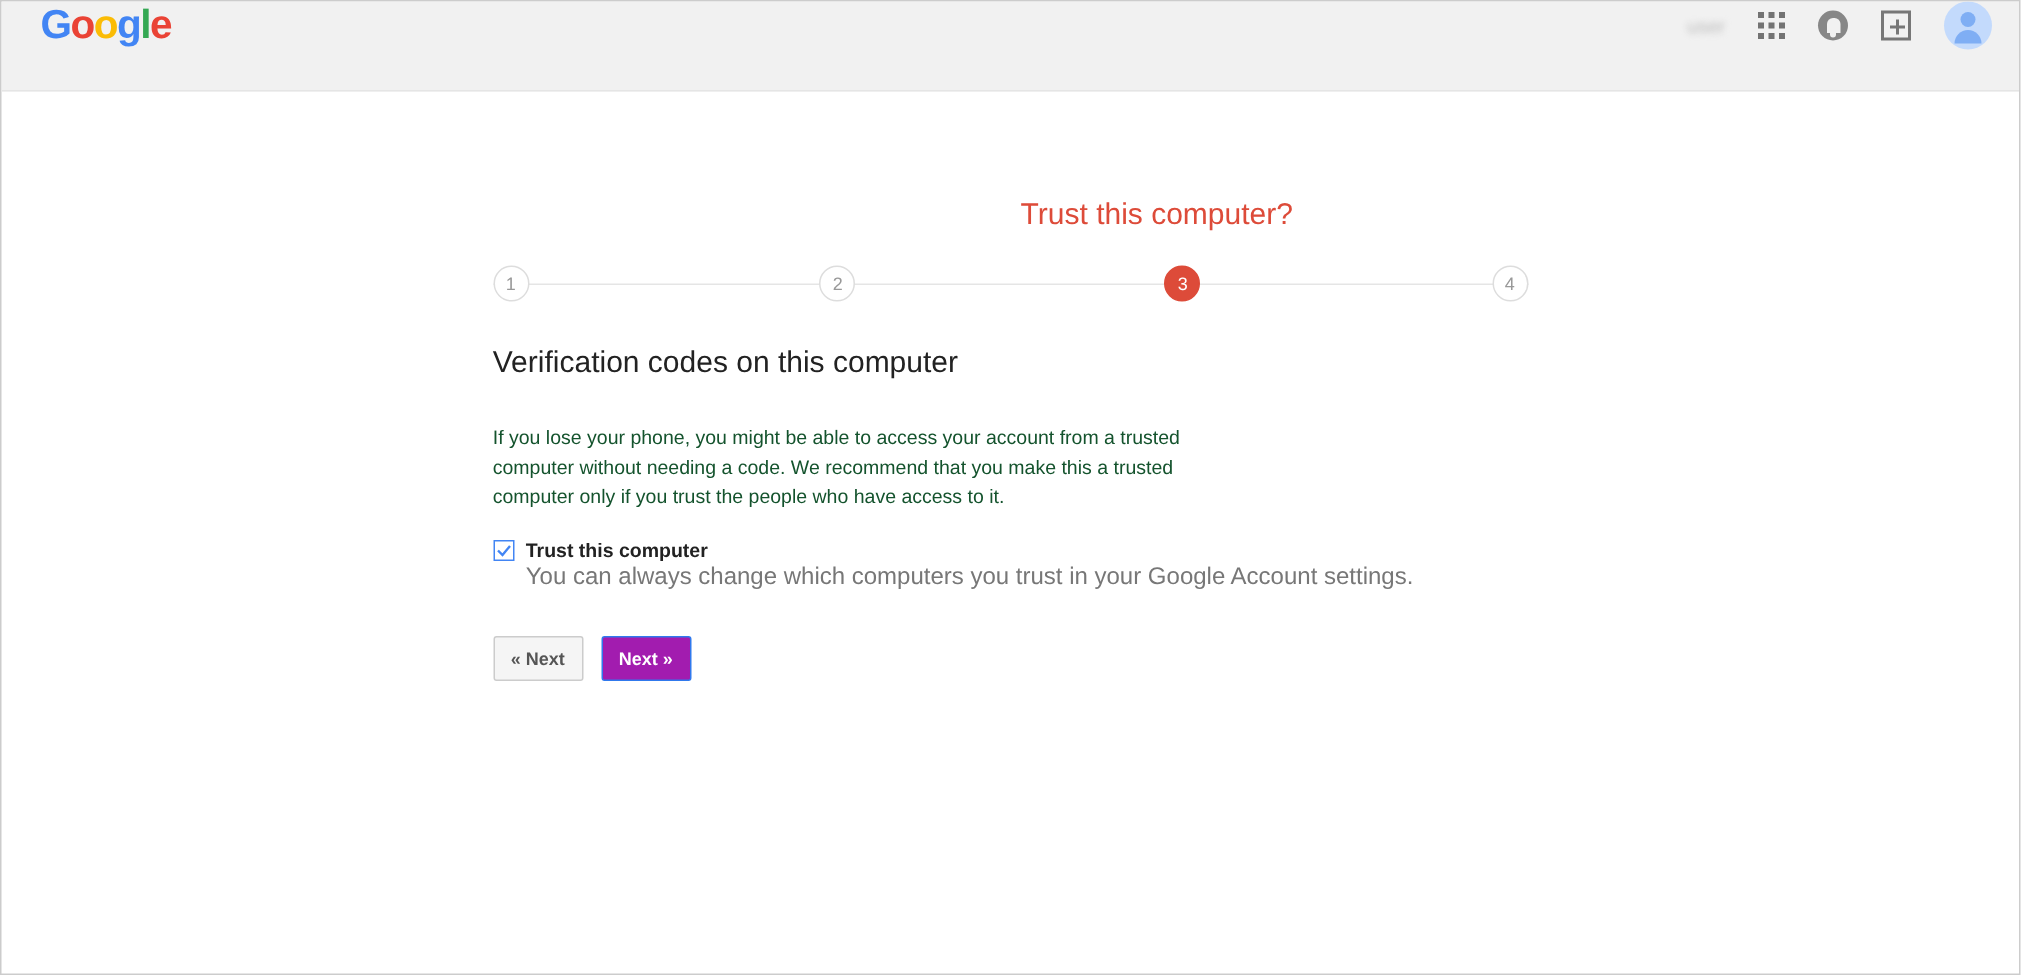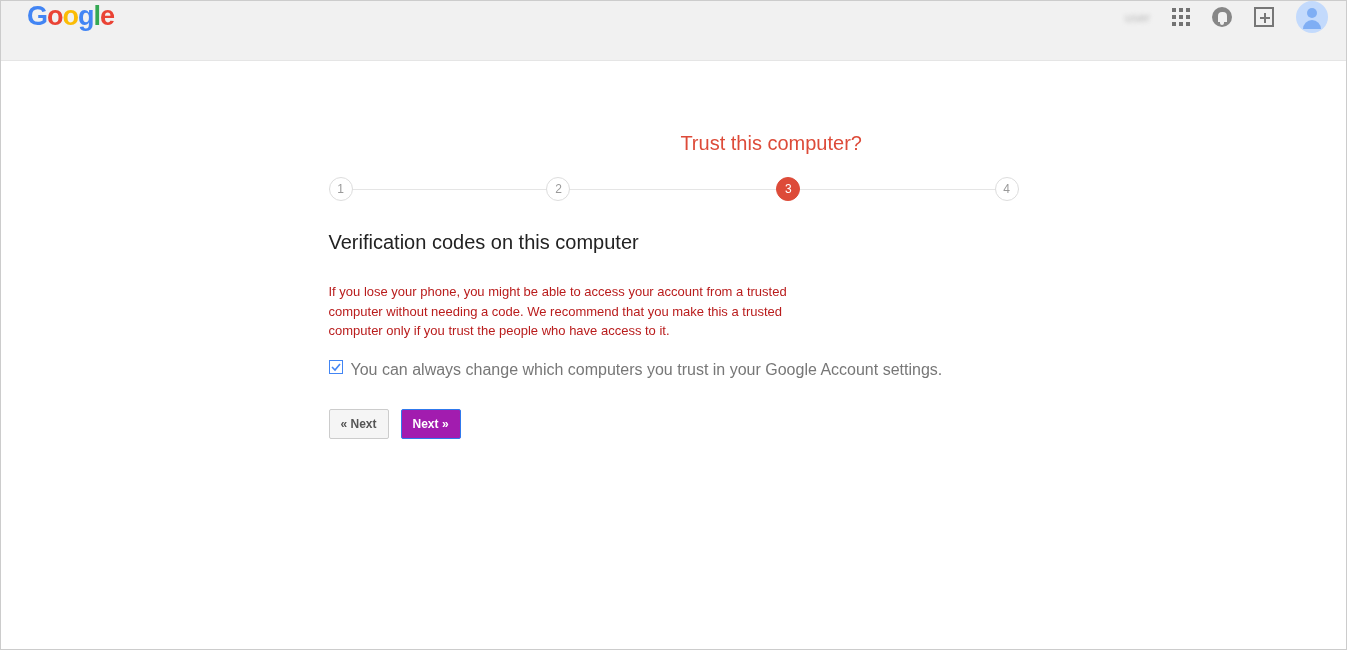--- a/index.html
+++ b/index.html
@@ -146,21 +146,21 @@
     margin: 30px auto 0;
   }
   h1.heading{
     font-size: 20px;
     font-weight: normal;
     color:#222;
     margin: 0 0 28px 0;
   }
   p.desc{
     font-size:13px;
-    color:#b91c1c;
+    color:#14532d;
     line-height:1.5;
     max-width: 470px;
     margin:0 0 18px 0;
   }
   .check-row{
     display:flex;align-items:flex-start;gap:8px;margin-bottom:30px;
   }
   .checkbox{
     width:14px;height:14px;border:1px solid #4285F4;
     display:flex;align-items:center;justify-content:center;
@@ -228,20 +228,21 @@
     <h1 class="heading">Verification codes on this computer</h1>
     <p class="desc">If you lose your phone, you might be able to access your account from a trusted computer without needing a code. We recommend that you make this a trusted computer only if you trust the people who have access to it.</p>
 
     <div class="check-row">
       <div class="checkbox">
         <svg viewBox="0 0 10 10">
             <polyline points="1,5 4,8 9,2" fill="none" stroke="#4285F4" stroke-width="1.6"></polyline>
           </svg>
       </div>
       <div class="check-labels">
+        <div class="check-label">Trust this computer</div>
         <div class="check-sub">You can always change which computers you trust in your Google Account settings.</div>
       </div>
     </div>
 
     <div class="buttons">
       <button class="btn btn-back">« Next</button>
       <button class="btn btn-next">Next »</button>
     </div>
   </div>
 </div>

